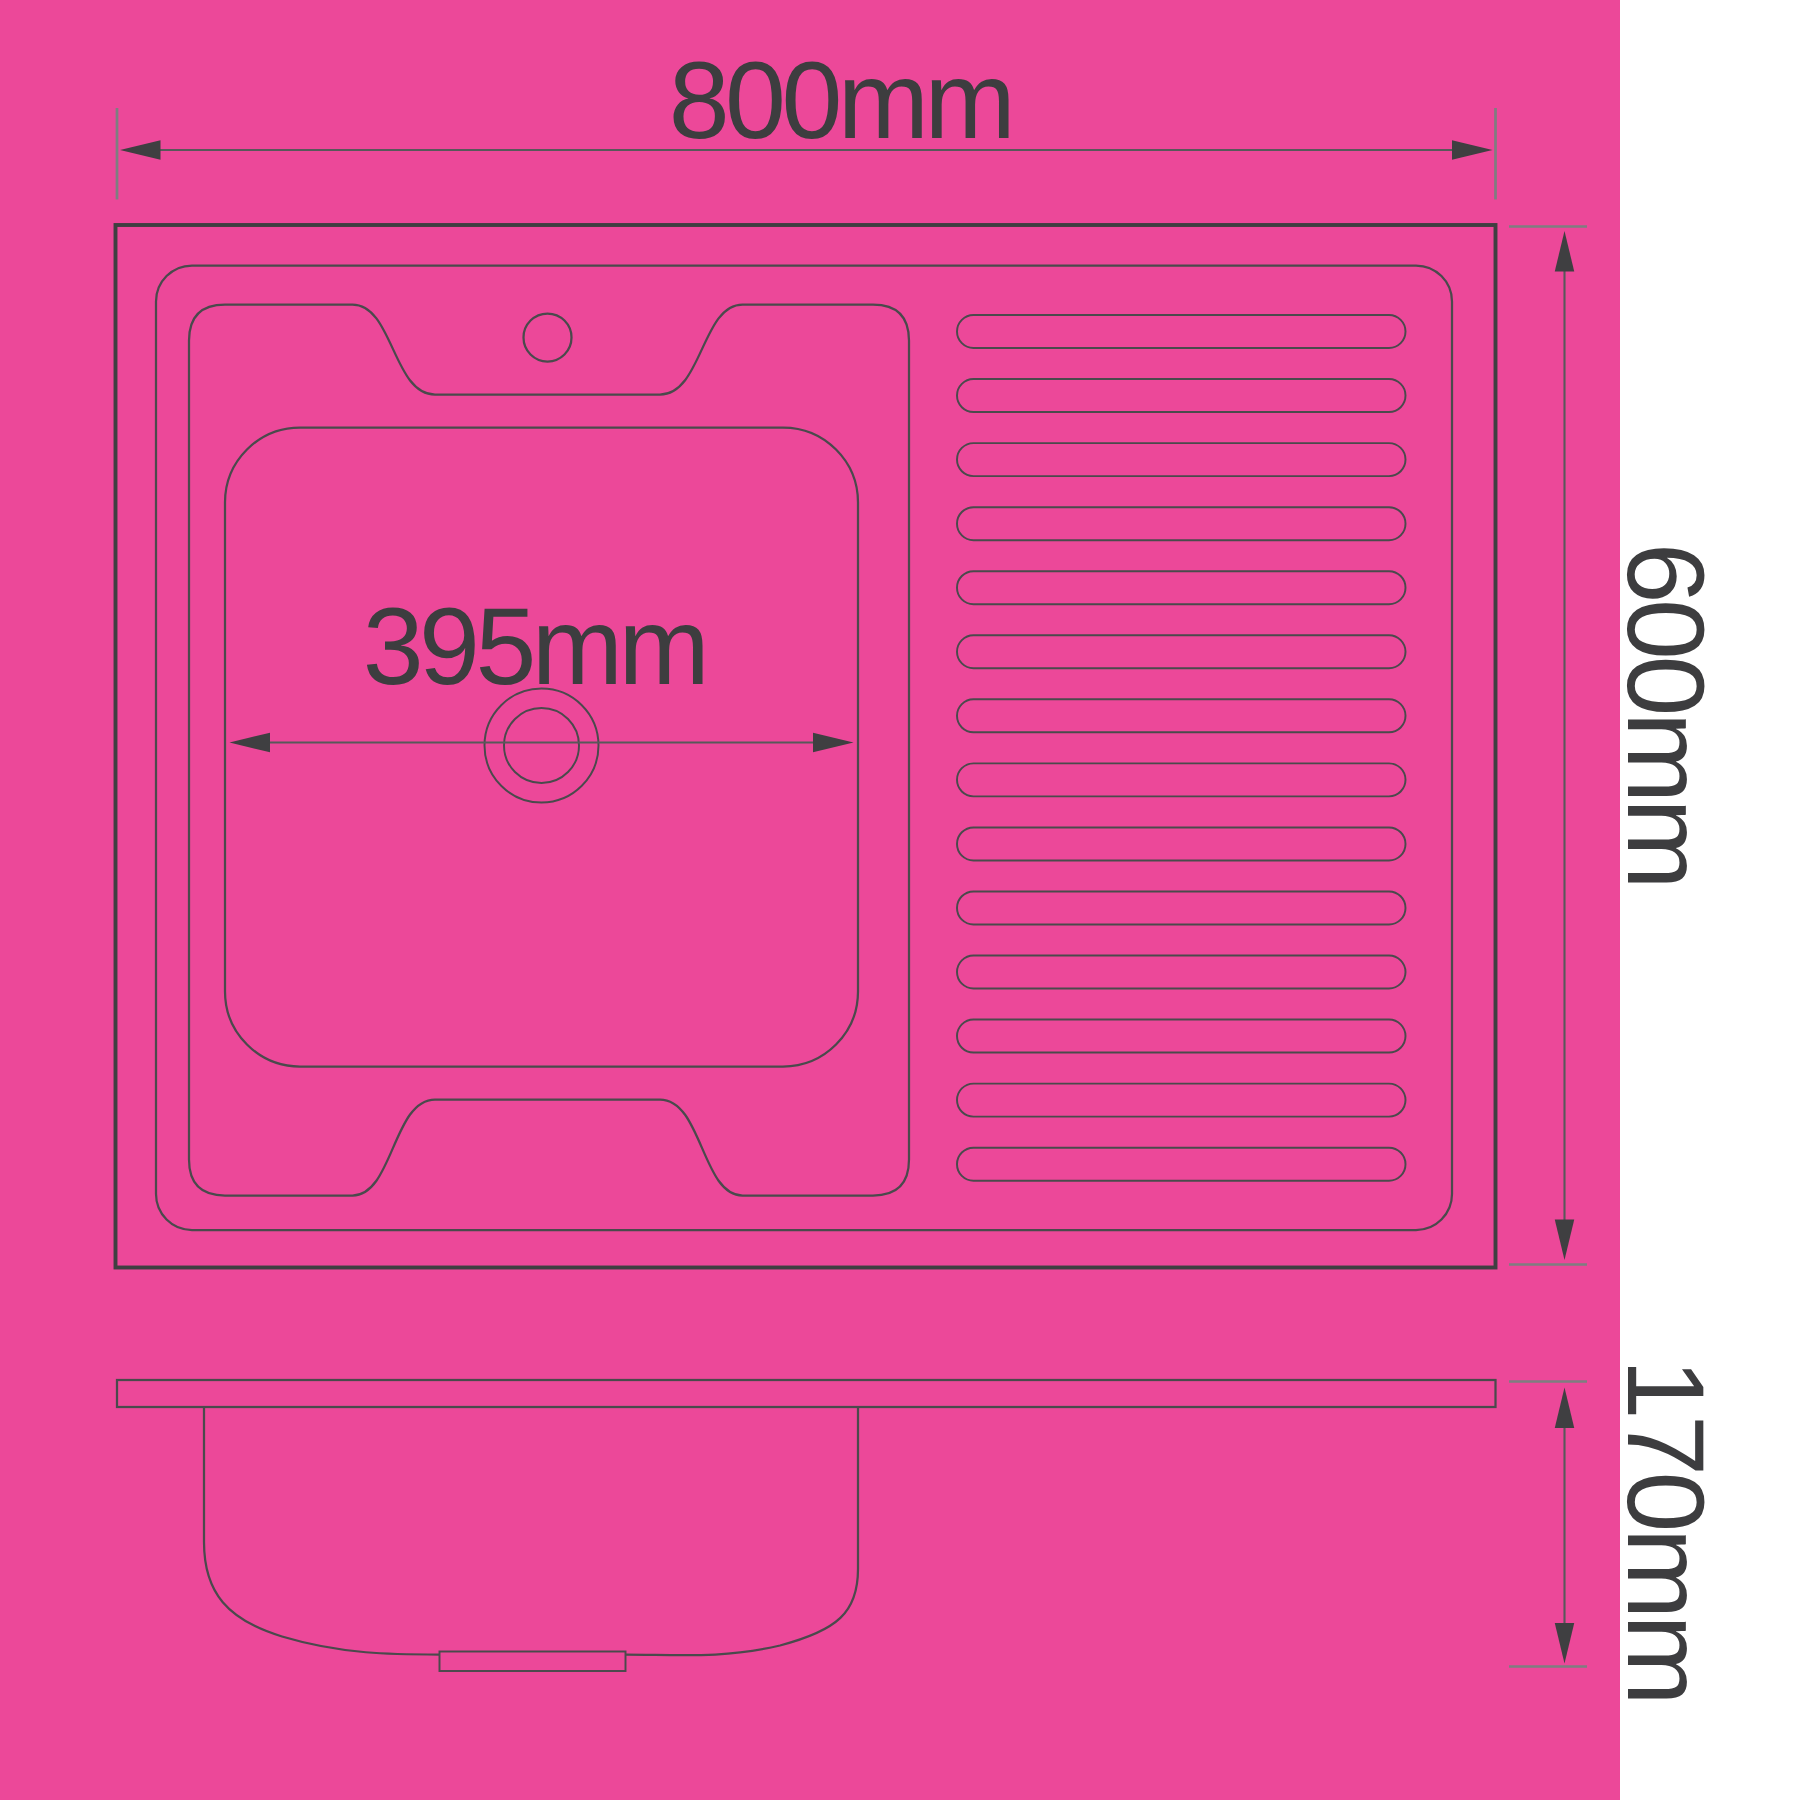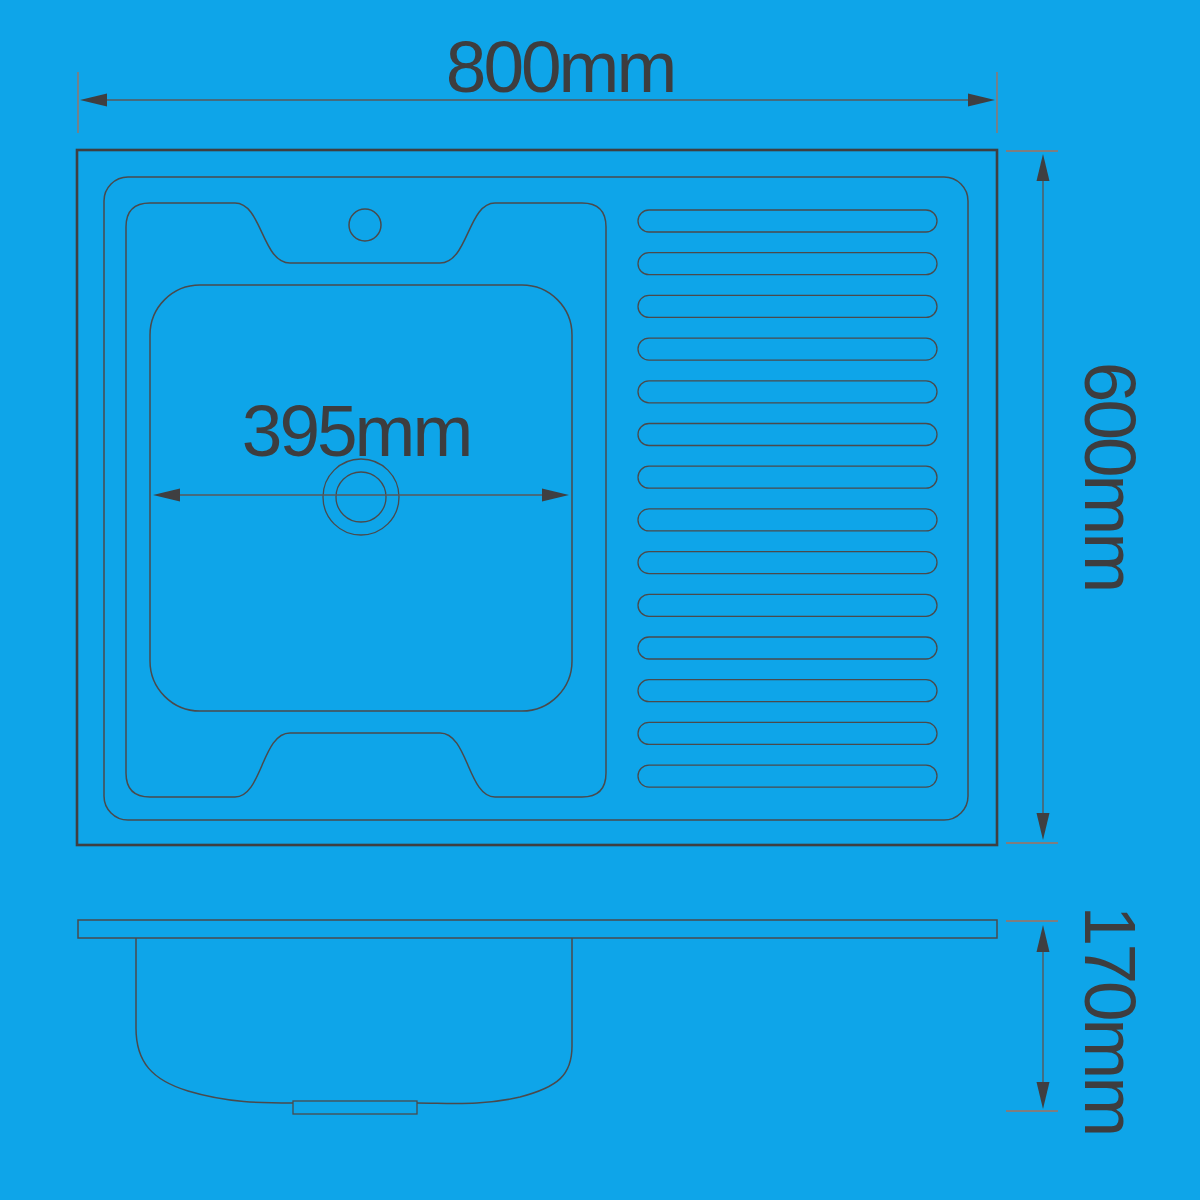--- a/index.html
+++ b/index.html
@@ -2,23 +2,23 @@
 <html><head>
 <meta charset="utf-8">
 <style>
   html, body {
     margin: 0;
     padding: 0;
     background: #ffffff;
   }
   .stage {
     position: relative;
-    width: 1200px;
+    width: 1080px;
     height: 1200px;
-    background: #0ea5e9;
+    background: #ec4899;
     font-family: "Liberation Sans", sans-serif;
   }
   svg { display: block; }
   
   .edge-heavy { fill: none; stroke: #3f3f41; stroke-width: 2.6px; }
   .edge       { fill: none; stroke: #4a4a4c; stroke-width: 1.5px; }
   .edge-thin  { fill: none; stroke: #4a4a4c; stroke-width: 1.3px; }
   .rib        { fill: none; stroke: #4a4a4c; stroke-width: 1.3px; }
   
   .dim-line { fill: none; stroke: #58585a; stroke-width: 1.4px; }

